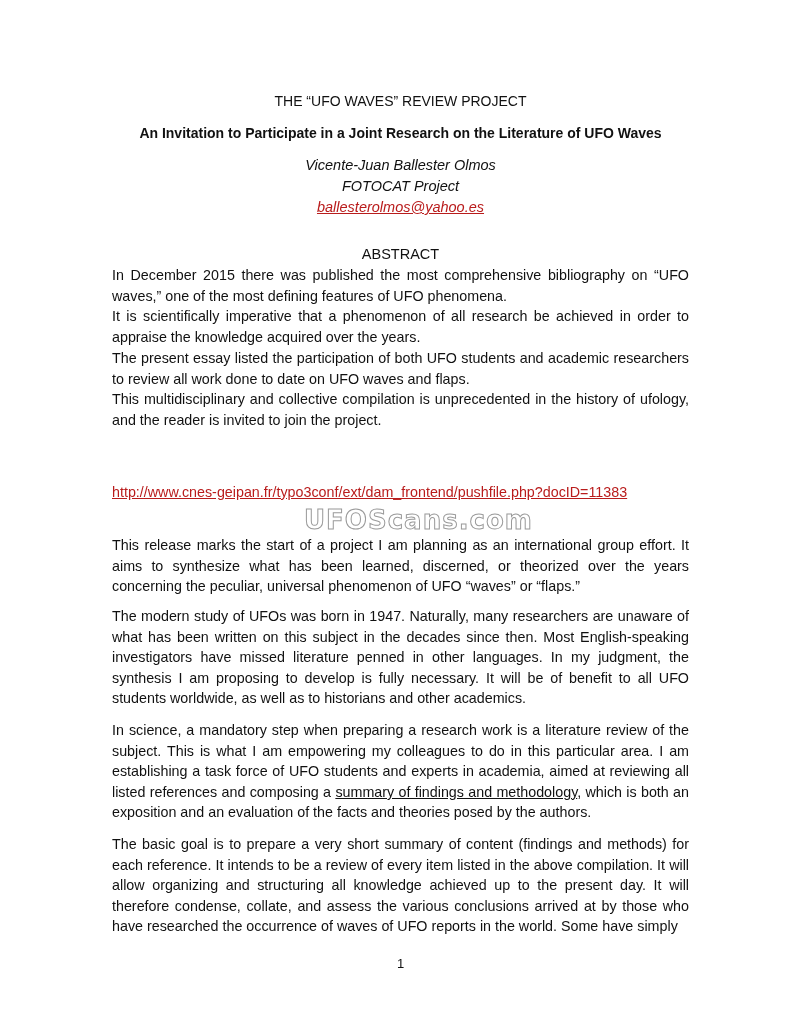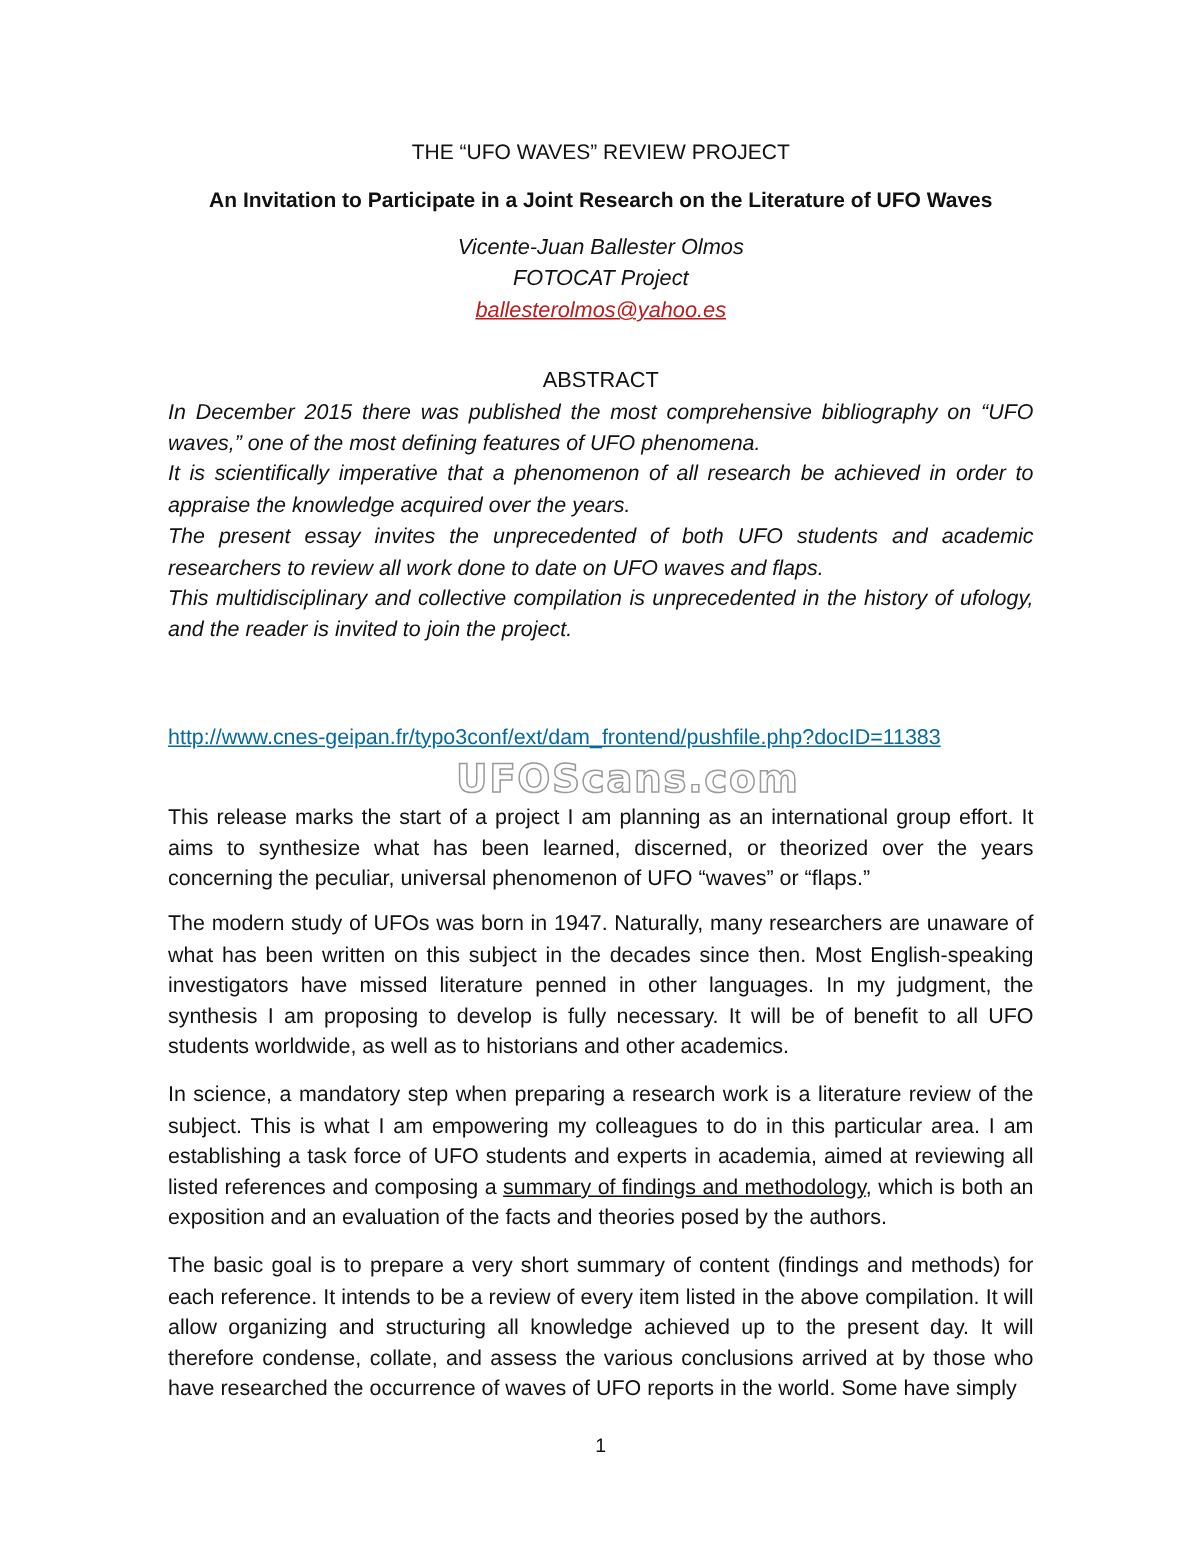--- a/index.html
+++ b/index.html
@@ -4,25 +4,25 @@
 <style>
   html, body { margin: 0; padding: 0; background: #ffffff; }
   body { width: 800px; height: 1035px; position: relative; overflow: hidden;
          font-family: "Liberation Sans", "DejaVu Sans", sans-serif; color: #111111; }
   .page { position: absolute; left: 112px; top: 0; width: 577px; }
   .title { position: absolute; left: 0; width: 577px; top: 93px; font-weight: normal; font-size: 14px; text-align: center; }
   .subtitle { position: absolute; left: 0; width: 577px; top: 125px; font-weight: bold; font-size: 14px; text-align: center; }
   .author { position: absolute; left: 0; width: 577px; top: 155px; font-size: 14.5px; line-height: 21px; text-align: center; font-style: italic; }
   .author a { color: #b91c1c; text-decoration: underline; }
   .abstract-head { position: absolute; left: 0; width: 577px; top: 246px; font-size: 14.5px; text-align: center; }
-  .abstract { position: absolute; left: 0; width: 577px; top: 265px; font-size: 14.3px; line-height: 20.7px; font-style: italic; text-align: justify; }
+  .abstract { position: absolute; left: 0; width: 577px; top: 265px; font-size: 14.3px; line-height: 20.7px; text-align: justify; }
   .abstract p { margin: 0; }
   .body { position: absolute; left: 0; width: 577px; font-size: 14.3px; line-height: 20.6px; text-align: justify; }
   .body p { margin: 0; }
-  .link { color: #0369a1; text-decoration: underline; }
+  .link { color: #b91c1c; text-decoration: underline; }
   .ul { text-decoration: underline; }
   .watermark { position: absolute; left: 304px; top: 505px; font-size: 26px; font-weight: bold;
                color: rgba(255,255,255,0.85); -webkit-text-stroke: 1px #9a9a9a; letter-spacing: 1px;
                font-family: "DejaVu Sans", sans-serif; }
   .pagenum { position: absolute; left: 0; width: 577px; top: 956px; font-size: 13px; text-align: center; }
 </style>
 </head>
 <body>
 
 <div class="page">
@@ -32,21 +32,21 @@
   <div class="author">
     <div>Vicente-Juan Ballester Olmos</div>
     <div>FOTOCAT Project</div>
     <div><a>ballesterolmos@yahoo.es</a></div>
   </div>
 
   <div class="abstract-head">ABSTRACT</div>
   <div class="abstract">
     <p>In December 2015 there was published the most comprehensive bibliography on “UFO waves,” one of the most defining features of UFO phenomena.</p>
     <p>It is scientifically imperative that a phenomenon of all research be achieved in order to appraise the knowledge acquired over the years.</p>
-    <p>The present essay invites the unprecedented of both UFO students and academic researchers to review all work done to date on UFO waves and flaps.</p>
+    <p>The present essay listed the participation of both UFO students and academic researchers to review all work done to date on UFO waves and flaps.</p>
     <p>This multidisciplinary and collective compilation is unprecedented in the history of ufology, and the reader is invited to join the project.</p>
   </div>
 
   <div class="body" style="top:461px;">
     <p><br>
     <span class="link">http://www.cnes-geipan.fr/typo3conf/ext/dam_frontend/pushfile.php?docID=11383</span></p>
   </div>
 
   <div class="body" style="top:535px;">
     <p>This release marks the start of a project I am planning as an international group effort. It aims to synthesize what has been learned, discerned, or theorized over the years concerning the peculiar, universal phenomenon of UFO “waves” or “flaps.”</p>

